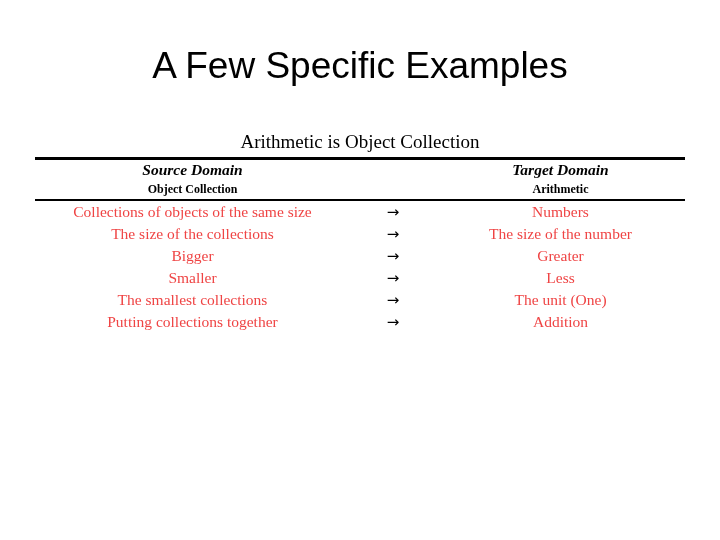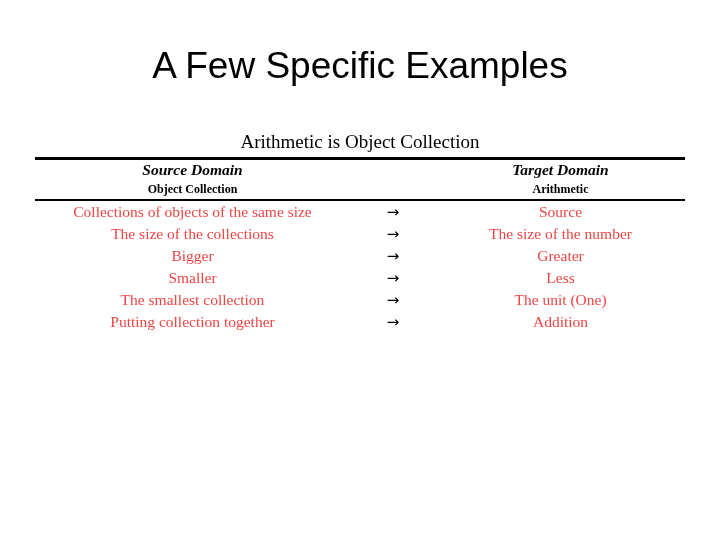--- a/index.html
+++ b/index.html
@@ -171,21 +171,21 @@
         <col class="c-arrow">
         <col class="c-target">
       </colgroup>
       <tbody>
 
         <tr>
           <td class="cell-text row-source">Collections of objects of the same size</td>
           <td class="row-arrow">
             <span class="arrow-glyph">→</span>
           </td>
-          <td class="cell-text row-target">Source</td>
+          <td class="cell-text row-target">Numbers</td>
         </tr>
 
         <tr>
           <td class="cell-text row-source">The size of the collections</td>
           <td class="row-arrow">
             <span class="arrow-glyph">→</span>
           </td>
           <td class="cell-text row-target">The size of the number</td>
         </tr>
 
@@ -199,29 +199,29 @@
 
         <tr>
           <td class="cell-text row-source">Smaller</td>
           <td class="row-arrow">
             <span class="arrow-glyph">→</span>
           </td>
           <td class="cell-text row-target">Less</td>
         </tr>
 
         <tr>
-          <td class="cell-text row-source">The smallest collection</td>
+          <td class="cell-text row-source">The smallest collections</td>
           <td class="row-arrow">
             <span class="arrow-glyph">→</span>
           </td>
           <td class="cell-text row-target">The unit (One)</td>
         </tr>
 
         <tr>
-          <td class="cell-text row-source">Putting collection together</td>
+          <td class="cell-text row-source">Putting collections together</td>
           <td class="row-arrow">
             <span class="arrow-glyph">→</span>
           </td>
           <td class="cell-text row-target">Addition</td>
         </tr>
 
 
       </tbody>
     </table>
 

